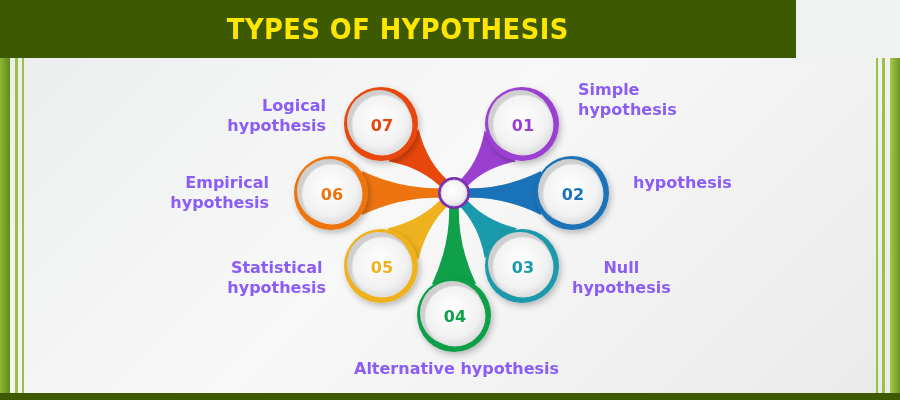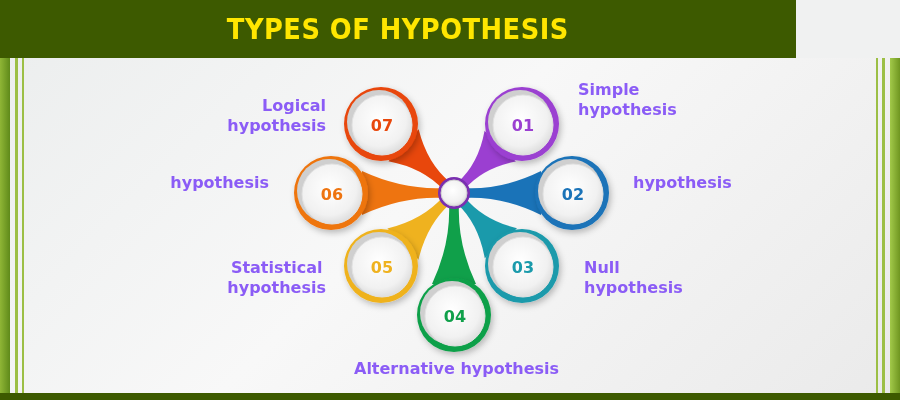--- a/index.html
+++ b/index.html
@@ -106,31 +106,32 @@
 </svg>
 
 <div id="labels">
     <div class="label" style="left: 578px; top: 80px;">
       <div>Simple</div>
       <div>hypothesis</div>
     </div>
     <div class="label" style="left: 633px; top: 173px;">
       <div>hypothesis</div>
     </div>
-    <div class="label" style="left: 584px; top: 258px;">
+    <div class="label" style="left: 572px; top: 258px; text-align: center;">
       <div>Null</div>
       <div>hypothesis</div>
     </div>
     <div class="label" style="left: 354px; top: 359px;">
       <div>Alternative hypothesis</div>
     </div>
     <div class="label right-align" style="right: 574px; top: 258px; text-align: center;">
       <div>Statistical</div>
       <div>hypothesis</div>
     </div>
     <div class="label right-align" style="right: 631px; top: 173px;">
+      <div>Empirical</div>
       <div>hypothesis</div>
     </div>
     <div class="label right-align" style="right: 574px; top: 96px;">
       <div>Logical</div>
       <div>hypothesis</div>
     </div>
   </div>
 
 </body></html>

